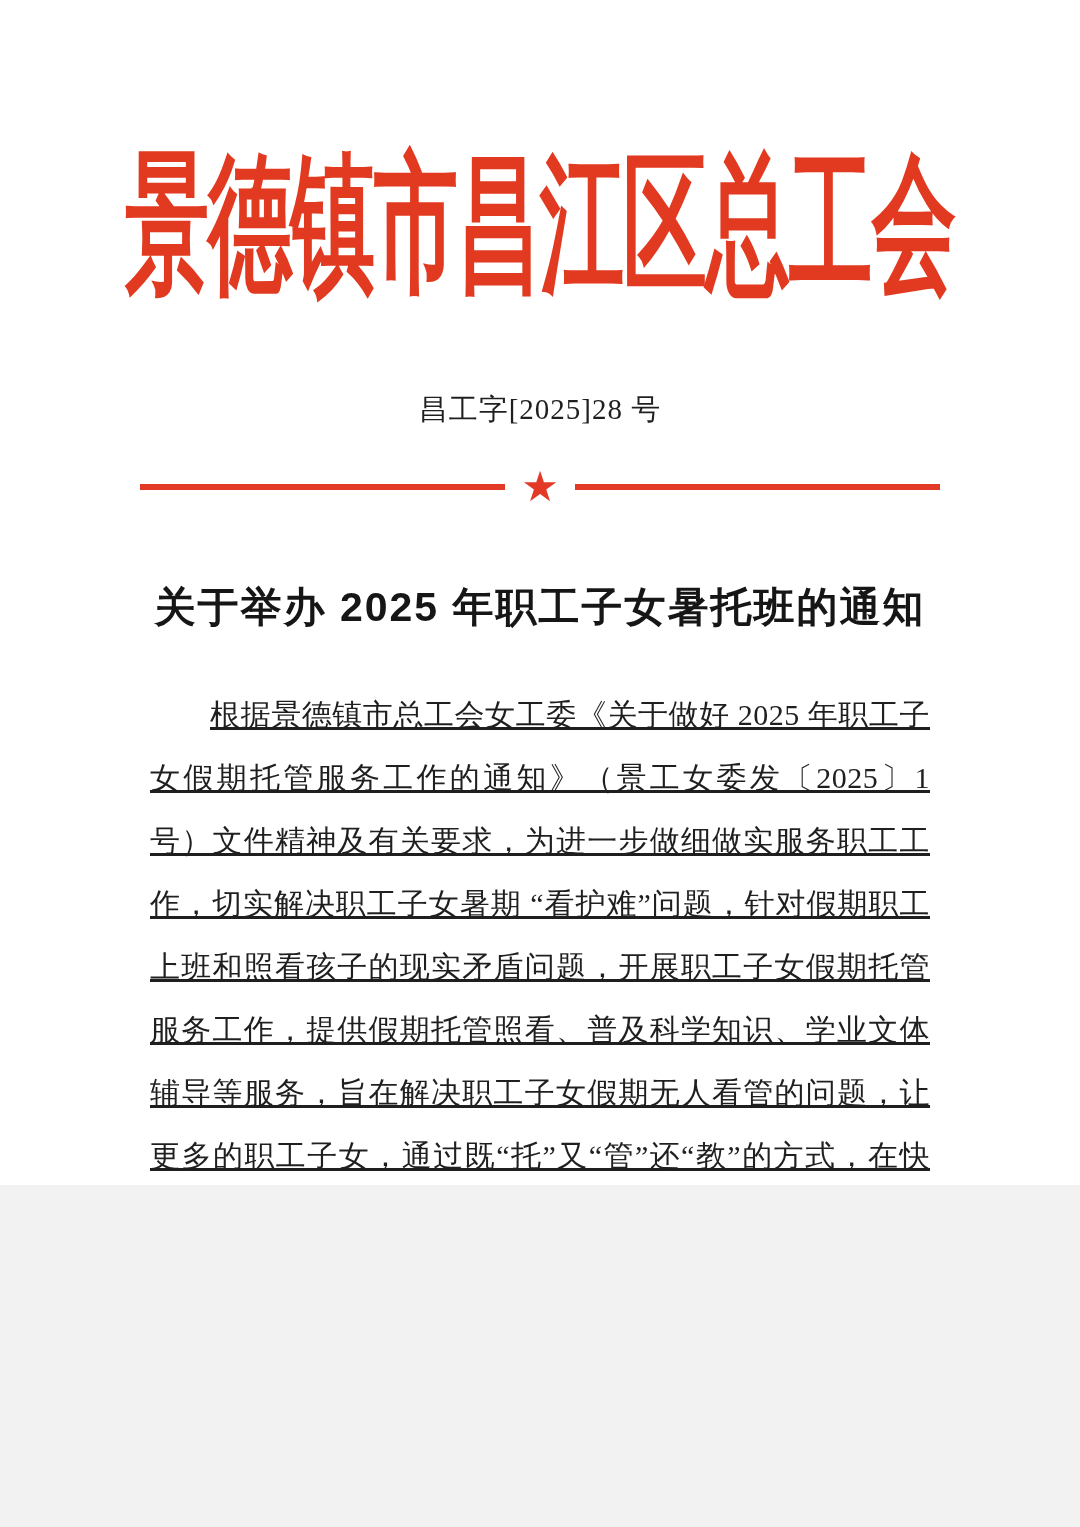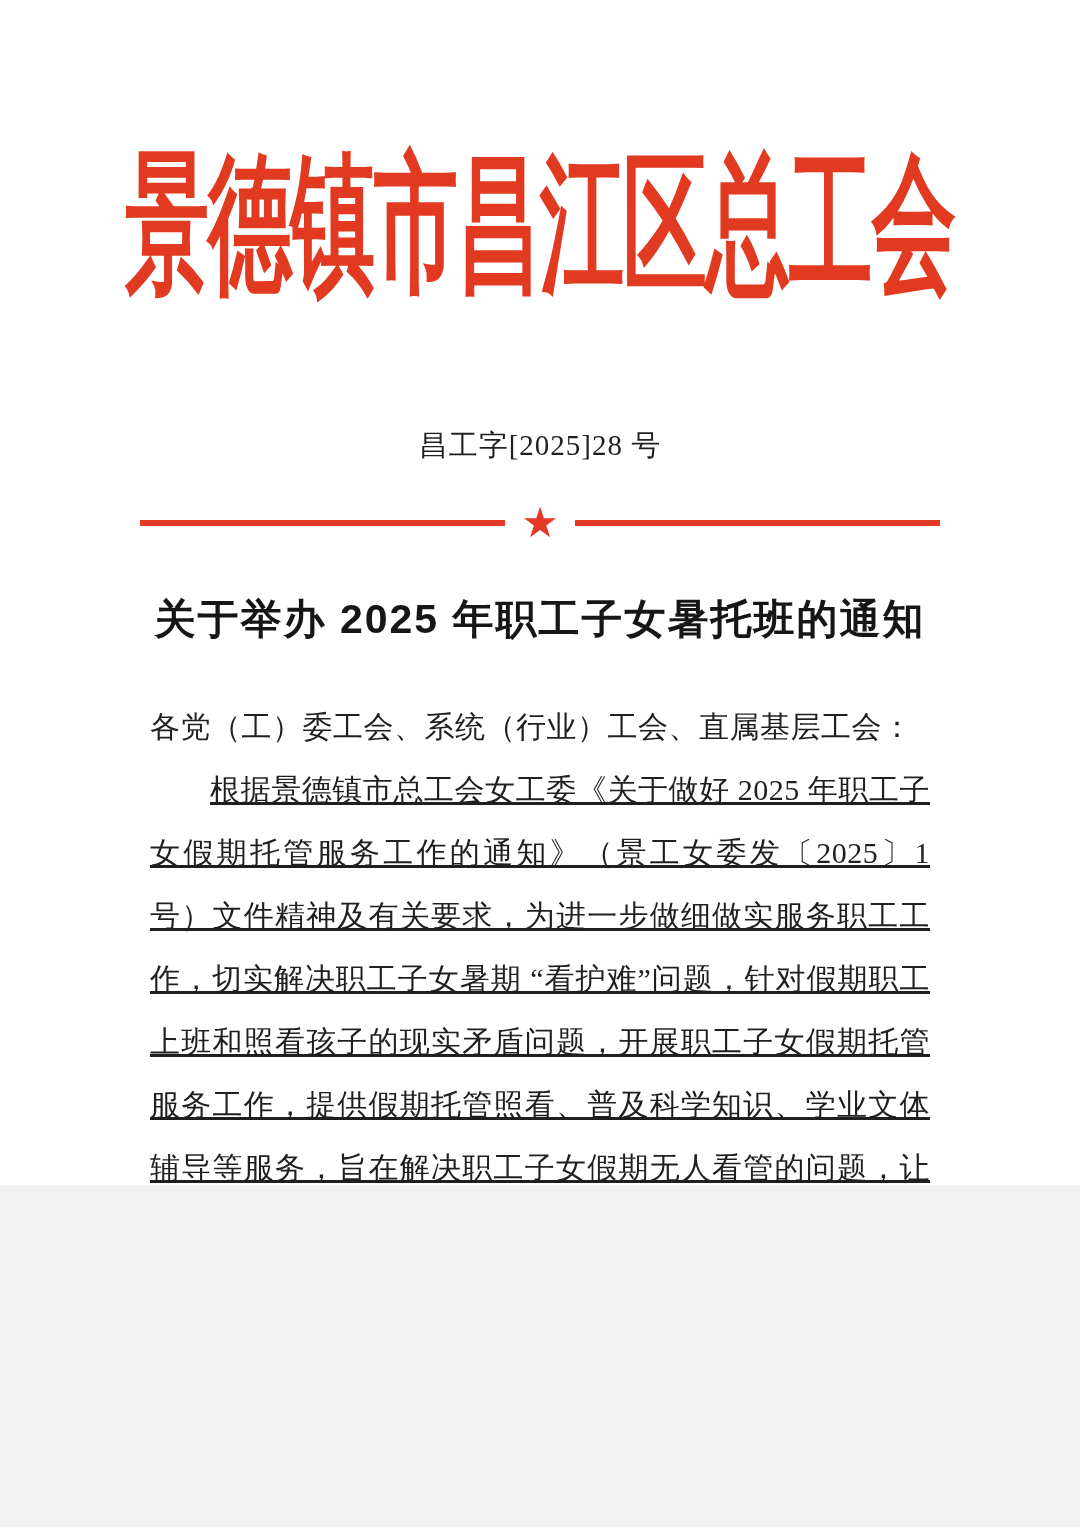--- a/index.html
+++ b/index.html
@@ -37,21 +37,21 @@
     font-size: 84px;
     line-height: 88px;
     letter-spacing: -1px;
     color: var(--header-red);
     transform: scaleY(1.8);
     transform-origin: center top;
     white-space: nowrap;
   }
 
   .doc-number {
-    margin-top: 116px;
+    margin-top: 80px;
     text-align: center;
     font-size: 29px;
     letter-spacing: 1px;
   }
 
   .divider {
     margin: 36px auto 0 auto;
     width: 800px;
     display: flex;
     align-items: center;
@@ -63,21 +63,21 @@
   }
   .divider .star {
     color: var(--divider-red);
     font-size: 42px;
     line-height: 42px;
     margin: 0 16px;
     font-family: "DejaVu Sans", sans-serif;
   }
 
   .doc-title {
-    margin-top: 48px;
+    margin-top: 72px;
     text-align: center;
     font-family: "Liberation Sans", sans-serif;
     font-weight: 700;
     font-size: 41px;
     letter-spacing: 2px;
     color: #161616;
   }
 
   .body-text {
     margin-top: 48px;
@@ -133,21 +133,20 @@
 
   <div class="divider">
     <span class="line"></span>
     <span class="star">★</span>
     <span class="line"></span>
   </div>
 
   <h1 class="doc-title">关于举办 2025 年职工子女暑托班的通知</h1>
 
   <div class="body-text">
-    <p>各党（工）委工会、系统（行业）工会、直属基层工会：</p>
     <p class="indent">根据景德镇市总工会女工委《关于做好 2025 年职工子女假期托管服务工作的通知》（景工女委发〔2025〕1 号）文件精神及有关要求，为进一步做细做实服务职工工作，切实解决职工子女暑期 “看护难”问题，针对假期职工上班和照看孩子的现实矛盾问题，开展职工子女假期托管服务工作，提供假期托管照看、普及科学知识、学业文体辅导等服务，旨在解决职工子女假期无人看管的问题，让更多的职工子女，通过既“托”又“管”还“教”的方式，在快乐中成长成才，减轻职工照顾孩子的压力与负担，解决职工后顾之忧，让职工放心满意。经研究决定，举办 2025 年职工子女暑期工会爱心托管班，现将具体事宜通知如下：</p>
     <p class="indent">2025 年 7 月 1 日-7 月 31 日。</p>
   </div>
 
   <div class="page-number">1</div>
 
 
 </div>
 
 </body></html>

